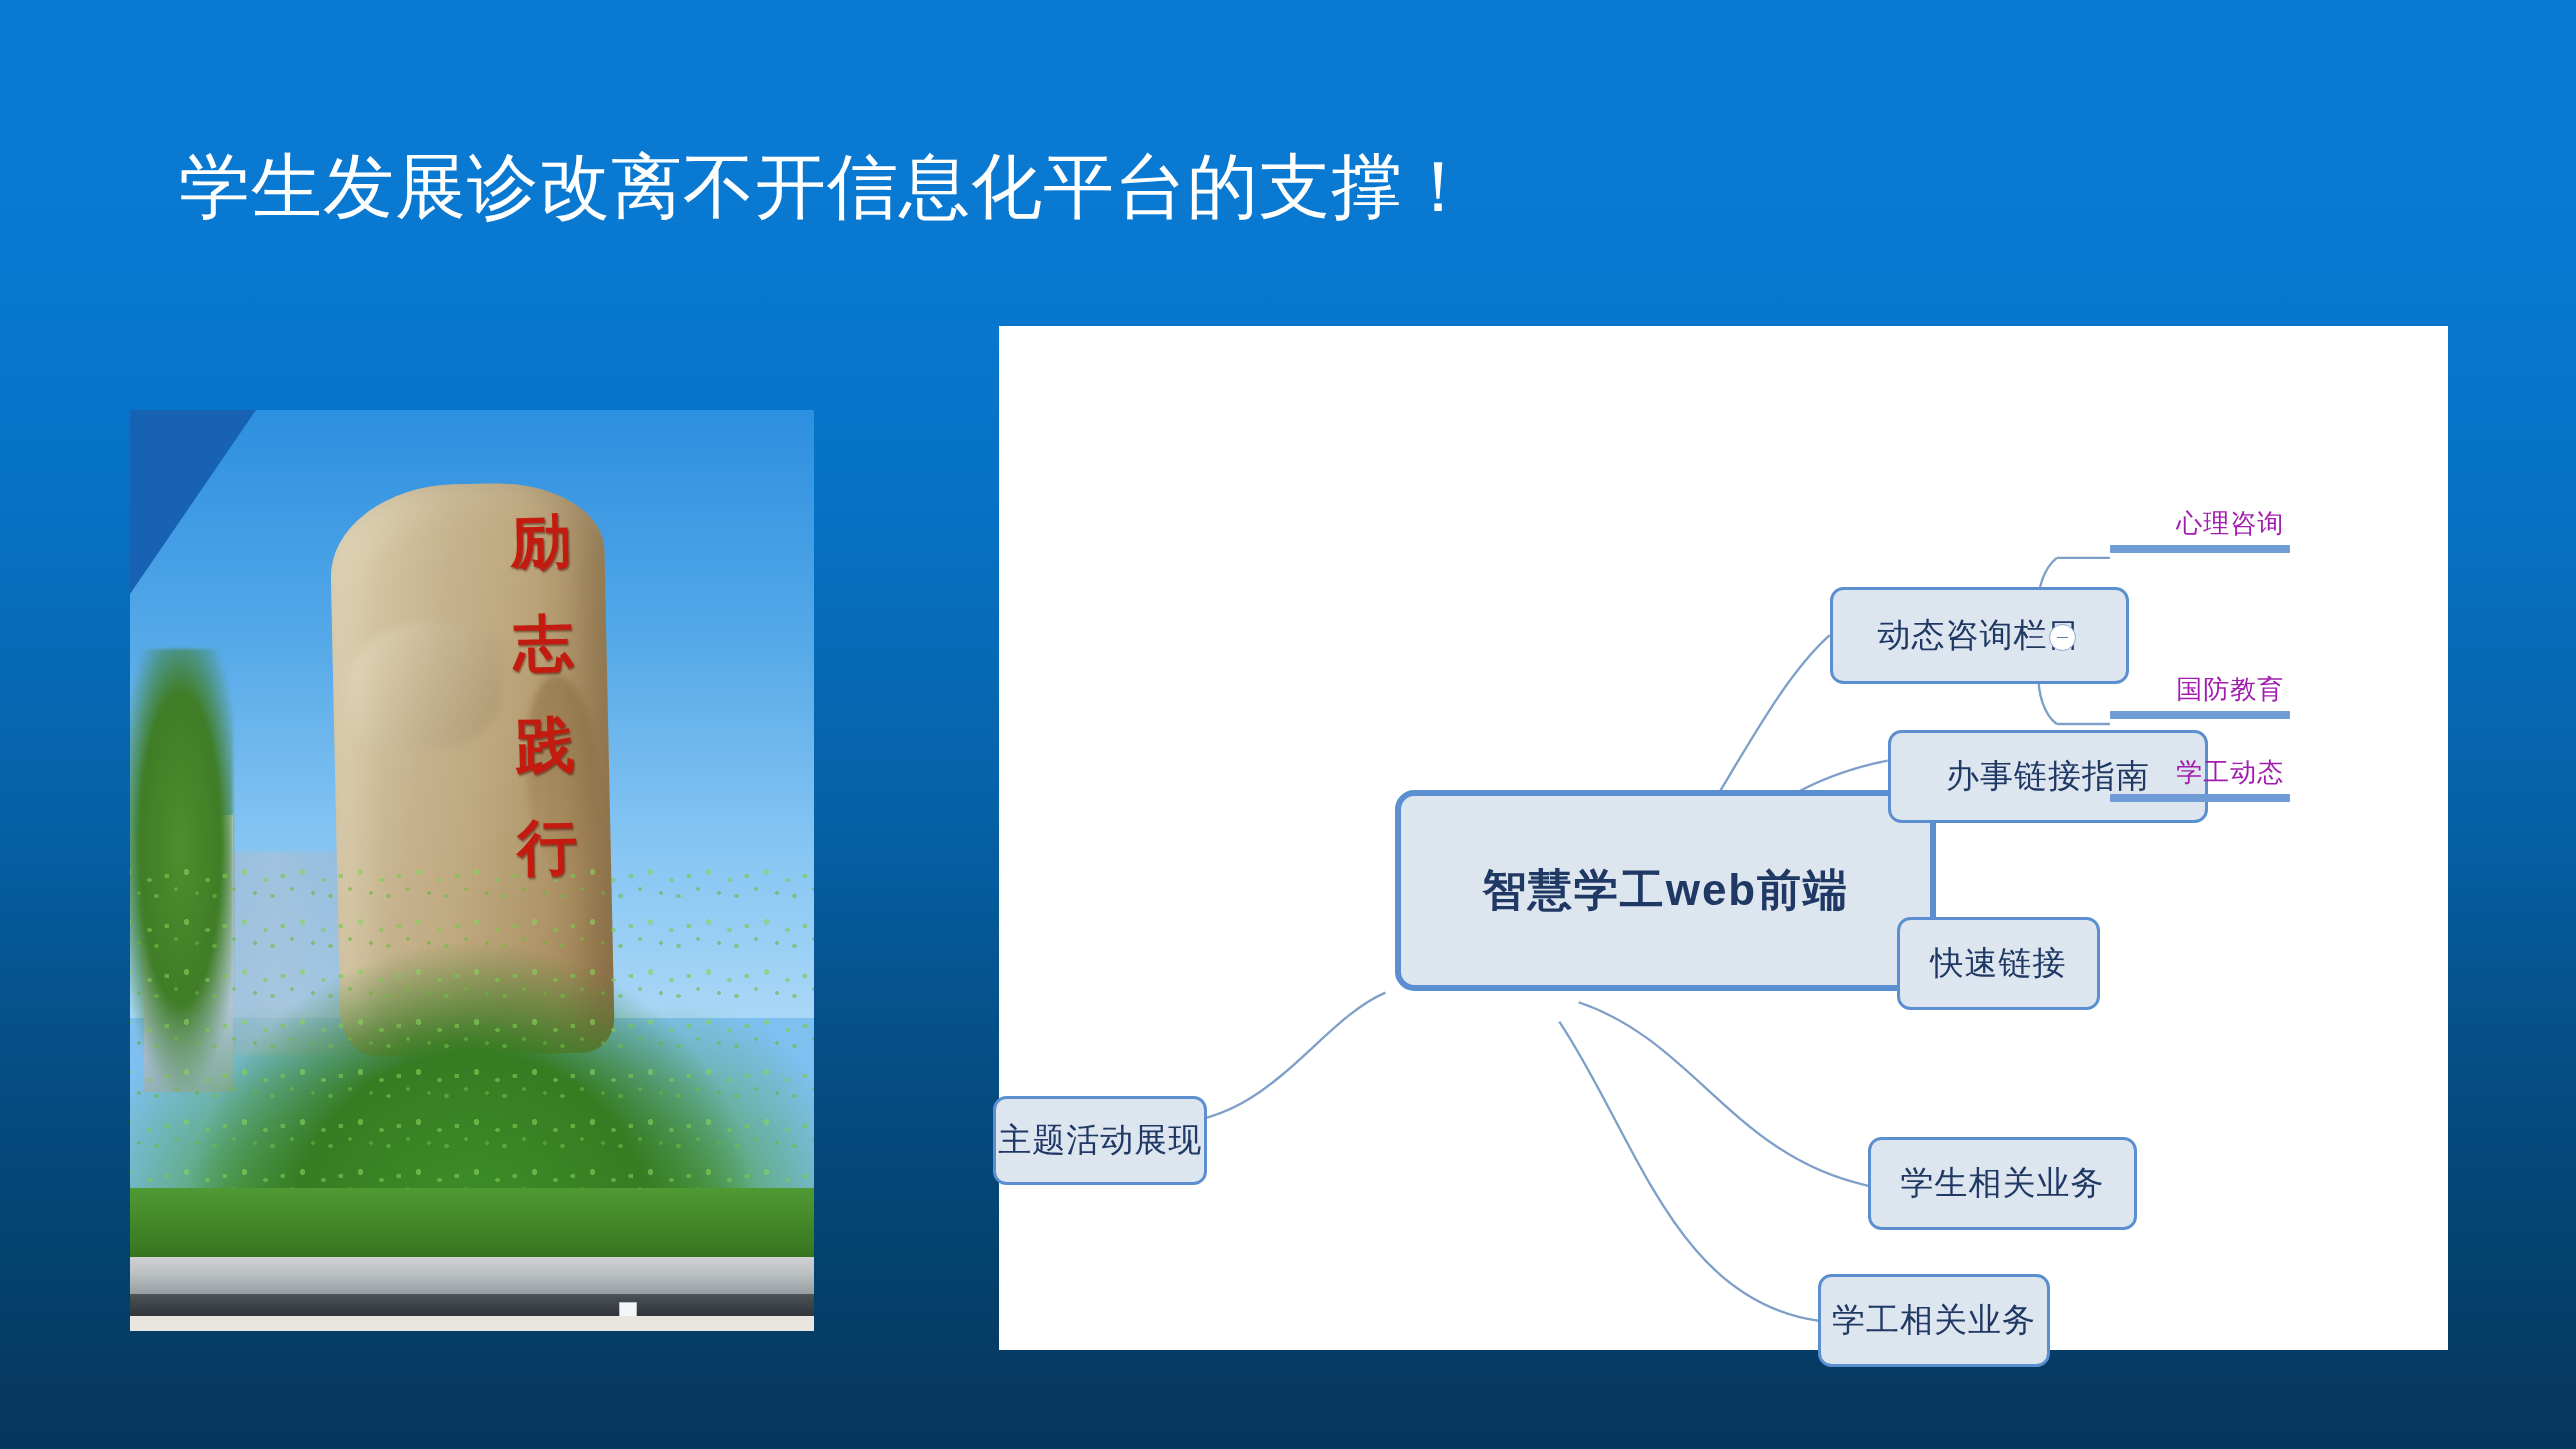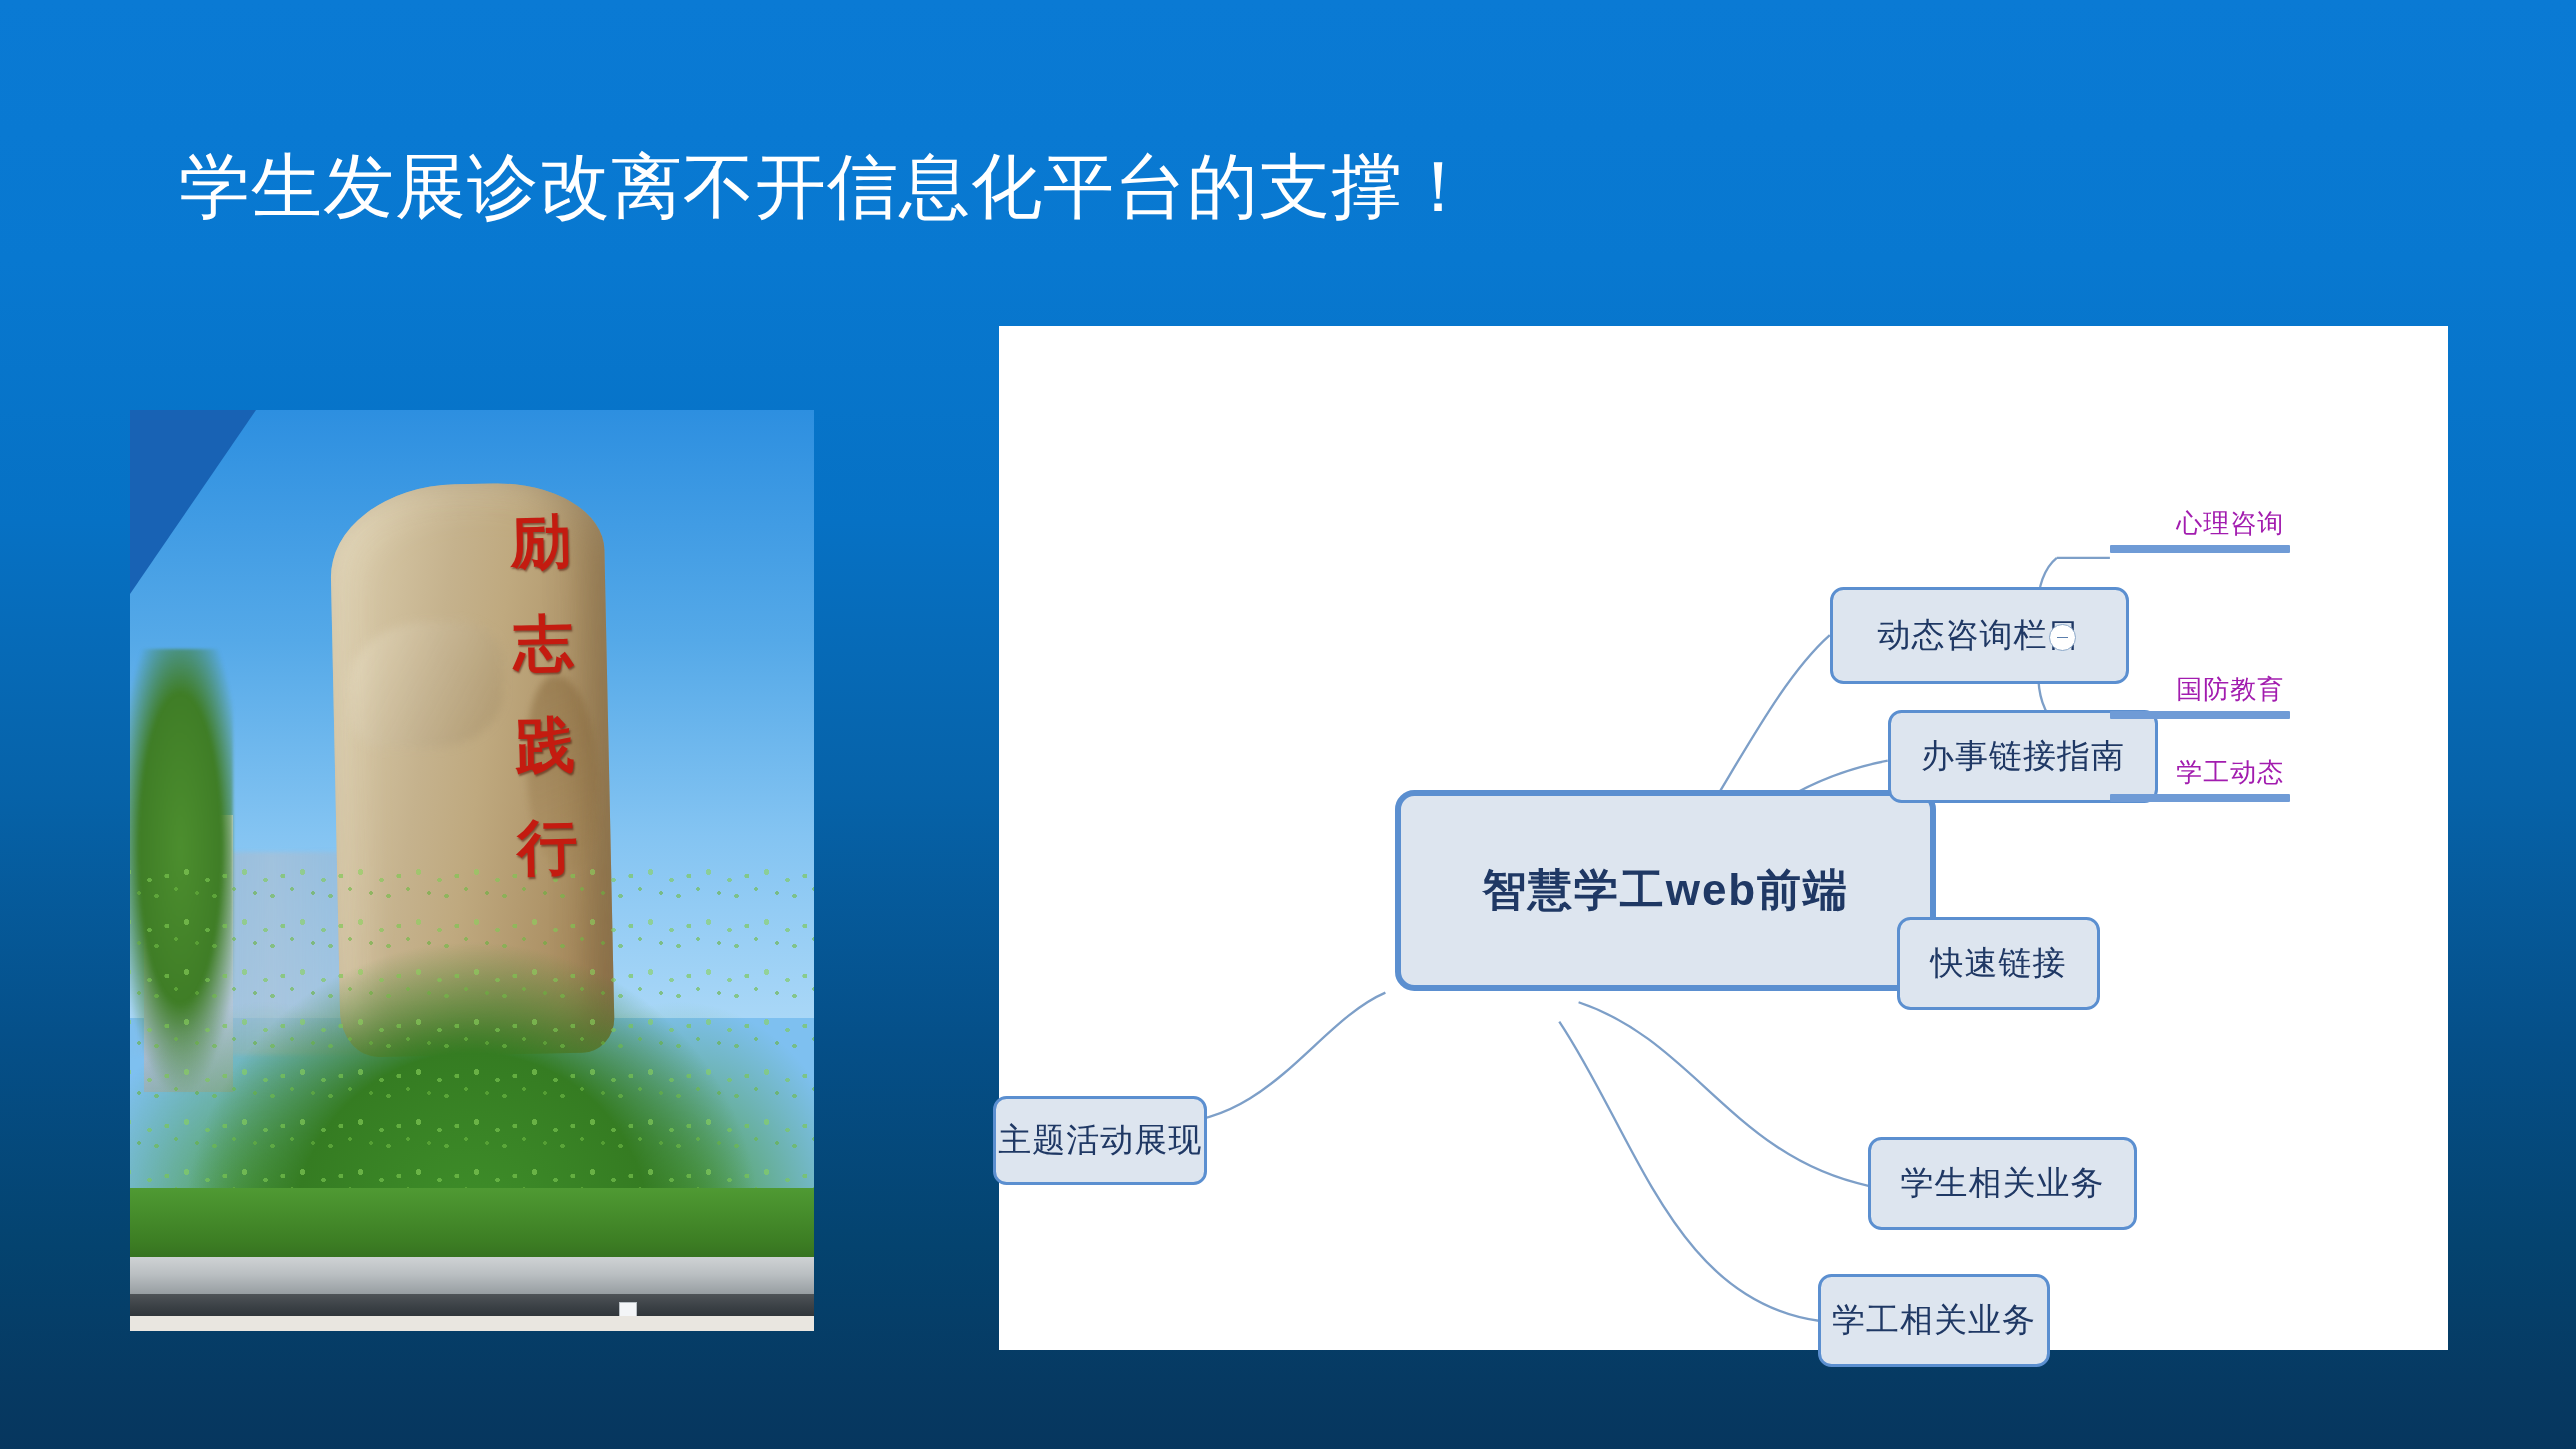--- a/index.html
+++ b/index.html
@@ -341,21 +341,21 @@
     </svg>
 
     <div class="node center" style="left:396px; top:464px; width:541px; height:201px;">
       <span>智慧学工web前端</span>
     </div>
 
     <div class="node" style="left:831px; top:261px; width:299px; height:97px;">
       <span>动态咨询栏目</span>
     </div>
 
-    <div class="node" style="left:889px; top:384px; width:270px; height:93px;">
+    <div class="node" style="left:889px; top:404px; width:320px; height:93px;">
       <span>办事链接指南</span>
     </div>
 
     <div class="node" style="left:869px; top:811px; width:269px; height:93px;">
       <span>学生相关业务</span>
     </div>
 
     <div class="node" style="left:898px; top:591px; width:203px; height:93px;">
       <span>快速链接</span>
     </div>

